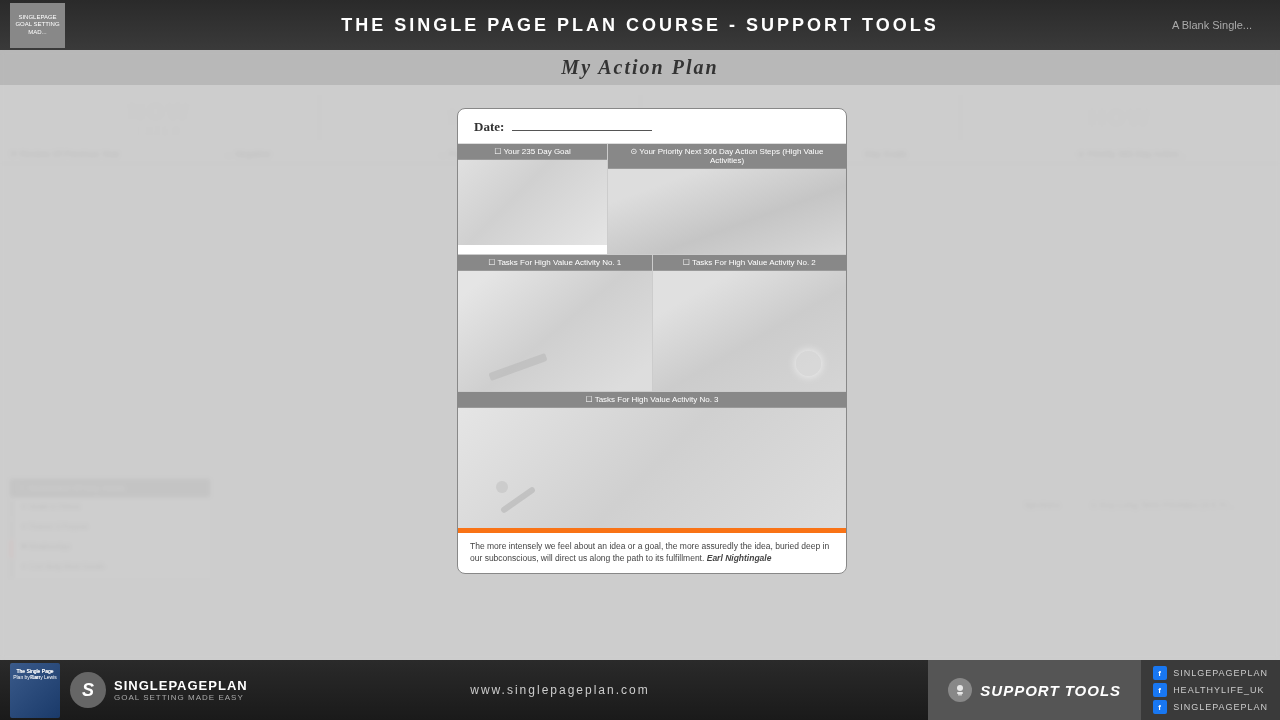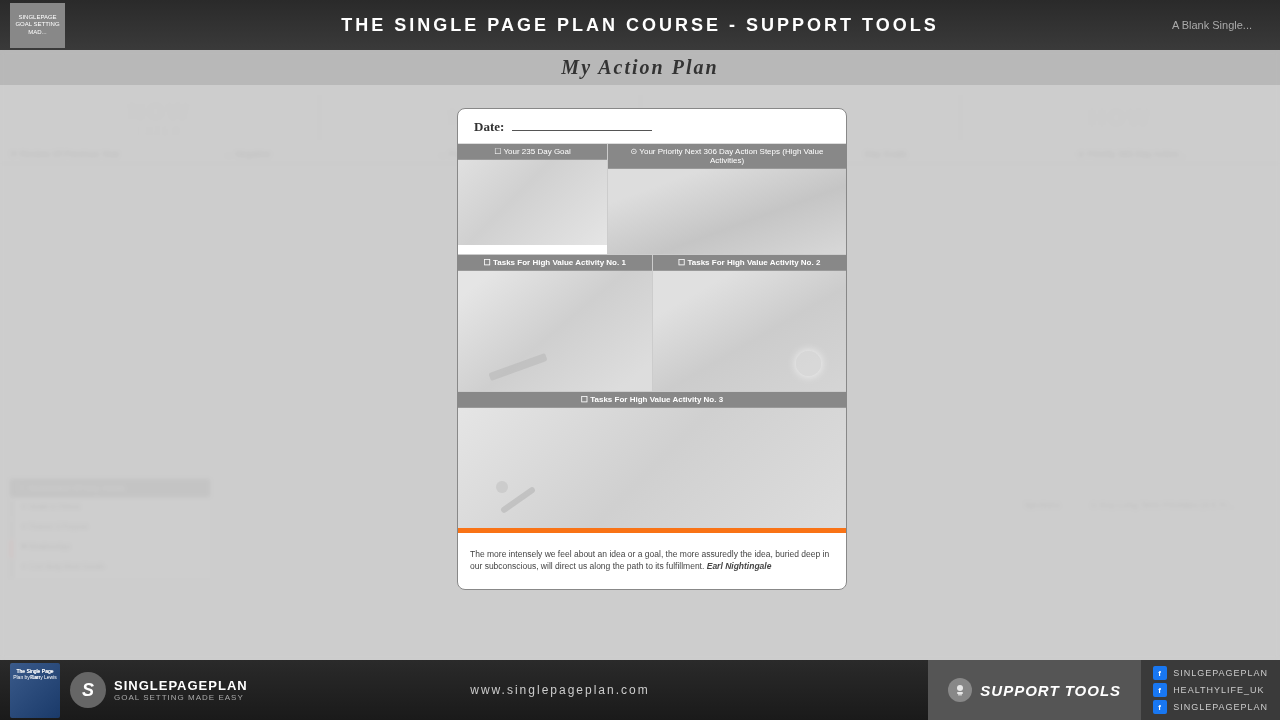--- a/index.html
+++ b/index.html
@@ -157,41 +157,40 @@
     }
 
     
     .card-section-mid {
       display: flex;
       border-bottom: 1px solid #ccc;
     }
     .cell-hva {
       flex: 1;
       border-right: 1px solid #ccc;
-      font-weight: bold;
     }
     .cell-hva:last-child {
       border-right: none;
     }
     .cell-body-tall {
       height: 120px;
       background: #f0f0f0;
       overflow: hidden;
       position: relative;
     }
 
     
     .card-section-bot {
       display: flex;
       border-bottom: 5px solid #f97316;
     }
 
     
     .card-quote {
-      padding: 16px 12px;
+      padding: 8px 12px;
       font-size: 8.5px;
       color: #444;
       line-height: 1.4;
     }
     .card-quote em {
       font-style: italic;
       font-weight: bold;
     }
 
     

